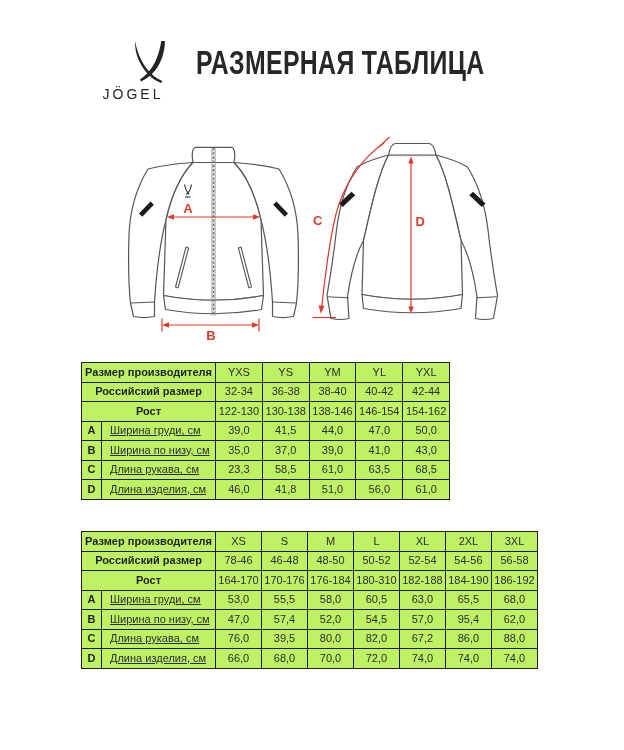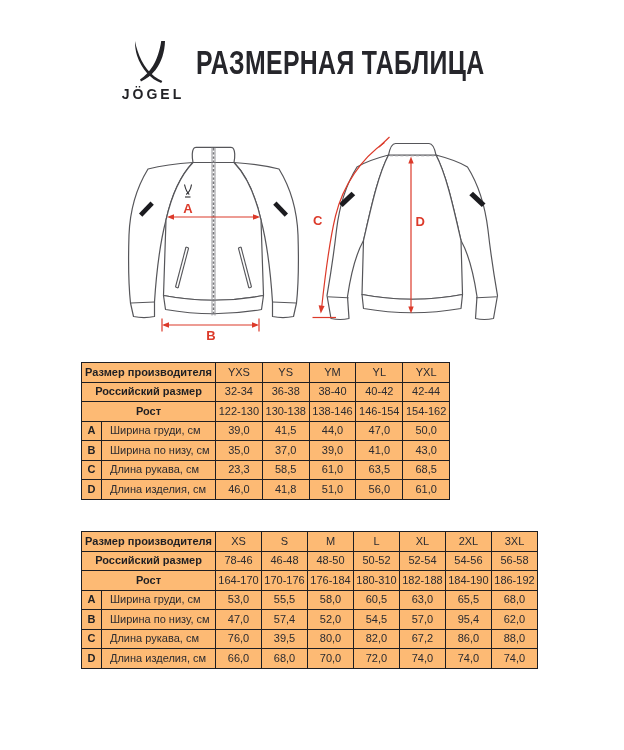--- a/index.html
+++ b/index.html
@@ -3,22 +3,22 @@
 <meta charset="utf-8">
 <style>
   html,body { margin:0; padding:0; background:#ffffff; }
   .page {
     position:relative; width:624px; height:750px; background:#fff;
     font-family:"Liberation Sans", sans-serif; color:#26262b; overflow:hidden;
   }
   
   .logo-mark { position:absolute; left:133px; top:41px; }
   .logo-wordmark {
-    position:absolute; left:110px; top:86px; width:80px; text-align:center;
-    font-size:14px; font-weight:700; letter-spacing:3px; padding-left:3px;
+    position:absolute; left:90px; top:86px; width:80px; text-align:center;
+    font-size:14px; font-weight:400; letter-spacing:3px; padding-left:3px;
     color:#232327;
   }
   .page-title {
     position:absolute; left:196px; top:44px;
     font-size:34px; font-weight:700; color:#26262b; line-height:1.1;
     transform:scaleX(0.73); transform-origin:left top; white-space:nowrap;
     letter-spacing:0.5px;
   }
   
   .diagram { position:absolute; }
@@ -31,32 +31,32 @@
   .zip-rail{ fill:none; stroke:#8b8b8f; stroke-width:0.9; }
   .zip-teeth{ fill:none; stroke:#77777b; stroke-width:1.5; stroke-dasharray:2.4 1.8; }
   .chest-mark{ fill:none; stroke:#2c2c30; stroke-width:1.1; }
   .anno { stroke:#dc3a2a; stroke-width:1.2; fill:none; }
   .anno-head { fill:#dc3a2a; stroke:none; }
   .anno-label { font:600 13px "Liberation Sans",sans-serif; fill:#dc3a2a; }
   .collar-dash { fill:none; stroke:#a3a3a7; stroke-width:1; stroke-dasharray:3 2.2; }
   
   table.size {
     position:absolute; left:81px; border-collapse:collapse; table-layout:fixed;
-    background:#fdba74;
+    background:#bef264;
   }
   #size-table-0 { top:362px; width:369px; }
   #size-table-1 { top:531px; width:457px; }
   table.size th, table.size td {
     border:1.5px solid #1e1e22; height:18.5px; padding:0;
     font-size:11px; line-height:1; text-align:center; vertical-align:middle;
     color:#2b2b30; font-weight:400; overflow:hidden; white-space:nowrap;
   }
   table.size th.hlabel { font-weight:700; color:#1f1f23; }
   table.size th.letter { font-weight:700; color:#1f1f23; }
-  table.size td.mlabel { text-align:left; padding-left:8px; }
+  table.size td.mlabel { text-align:left; padding-left:8px;text-decoration:underline; }
 </style>
 </head>
 <body>
 
 <div class="page">
 
   <svg class="logo-mark" width="34" height="42" viewBox="0 0 34 42">
     <path fill="#232327" d="M2,0 C4.5,13 10.5,27 21.5,35.5 C24,37.4 26.6,38.9 29.3,40 L28.2,42 C18,38.5 8.5,28 4,14.5 C2.6,10 1.9,4.8 2,0 Z"></path>
     <path fill="#232327" d="M32,0 C31.8,10.5 28.5,21.5 22.5,29 C18.5,34 13.5,38 8,40.5 L7,38.5 C12,35 16.5,30.5 20,24.8 C24,18.2 27,9 28.2,0 Z"></path>
   </svg>

